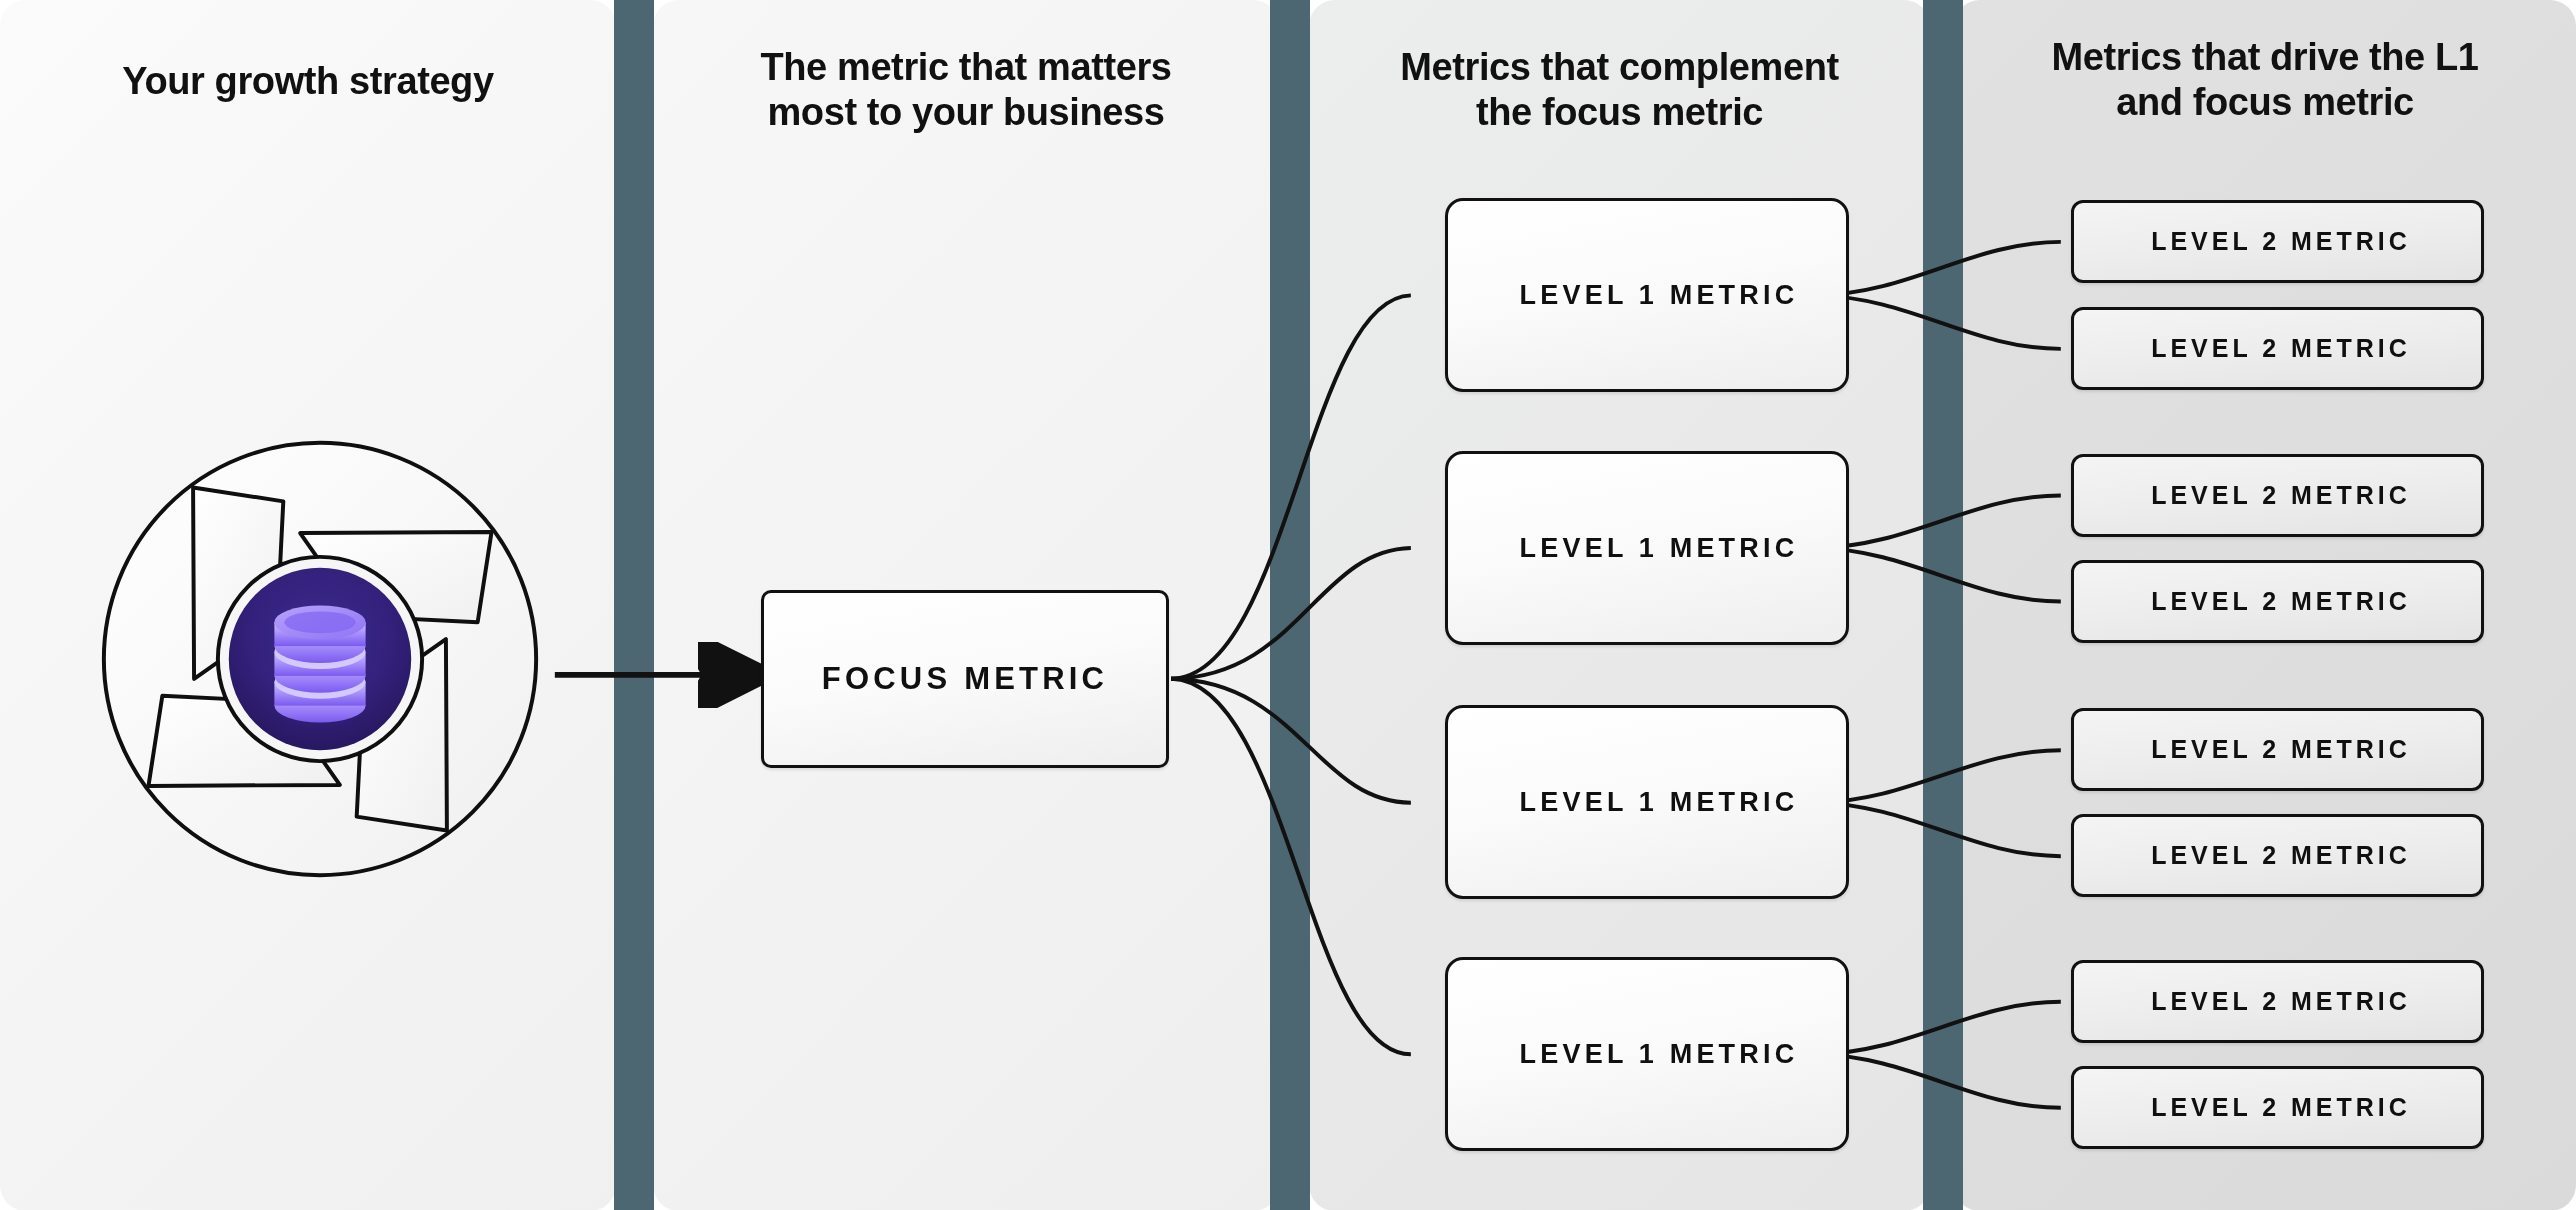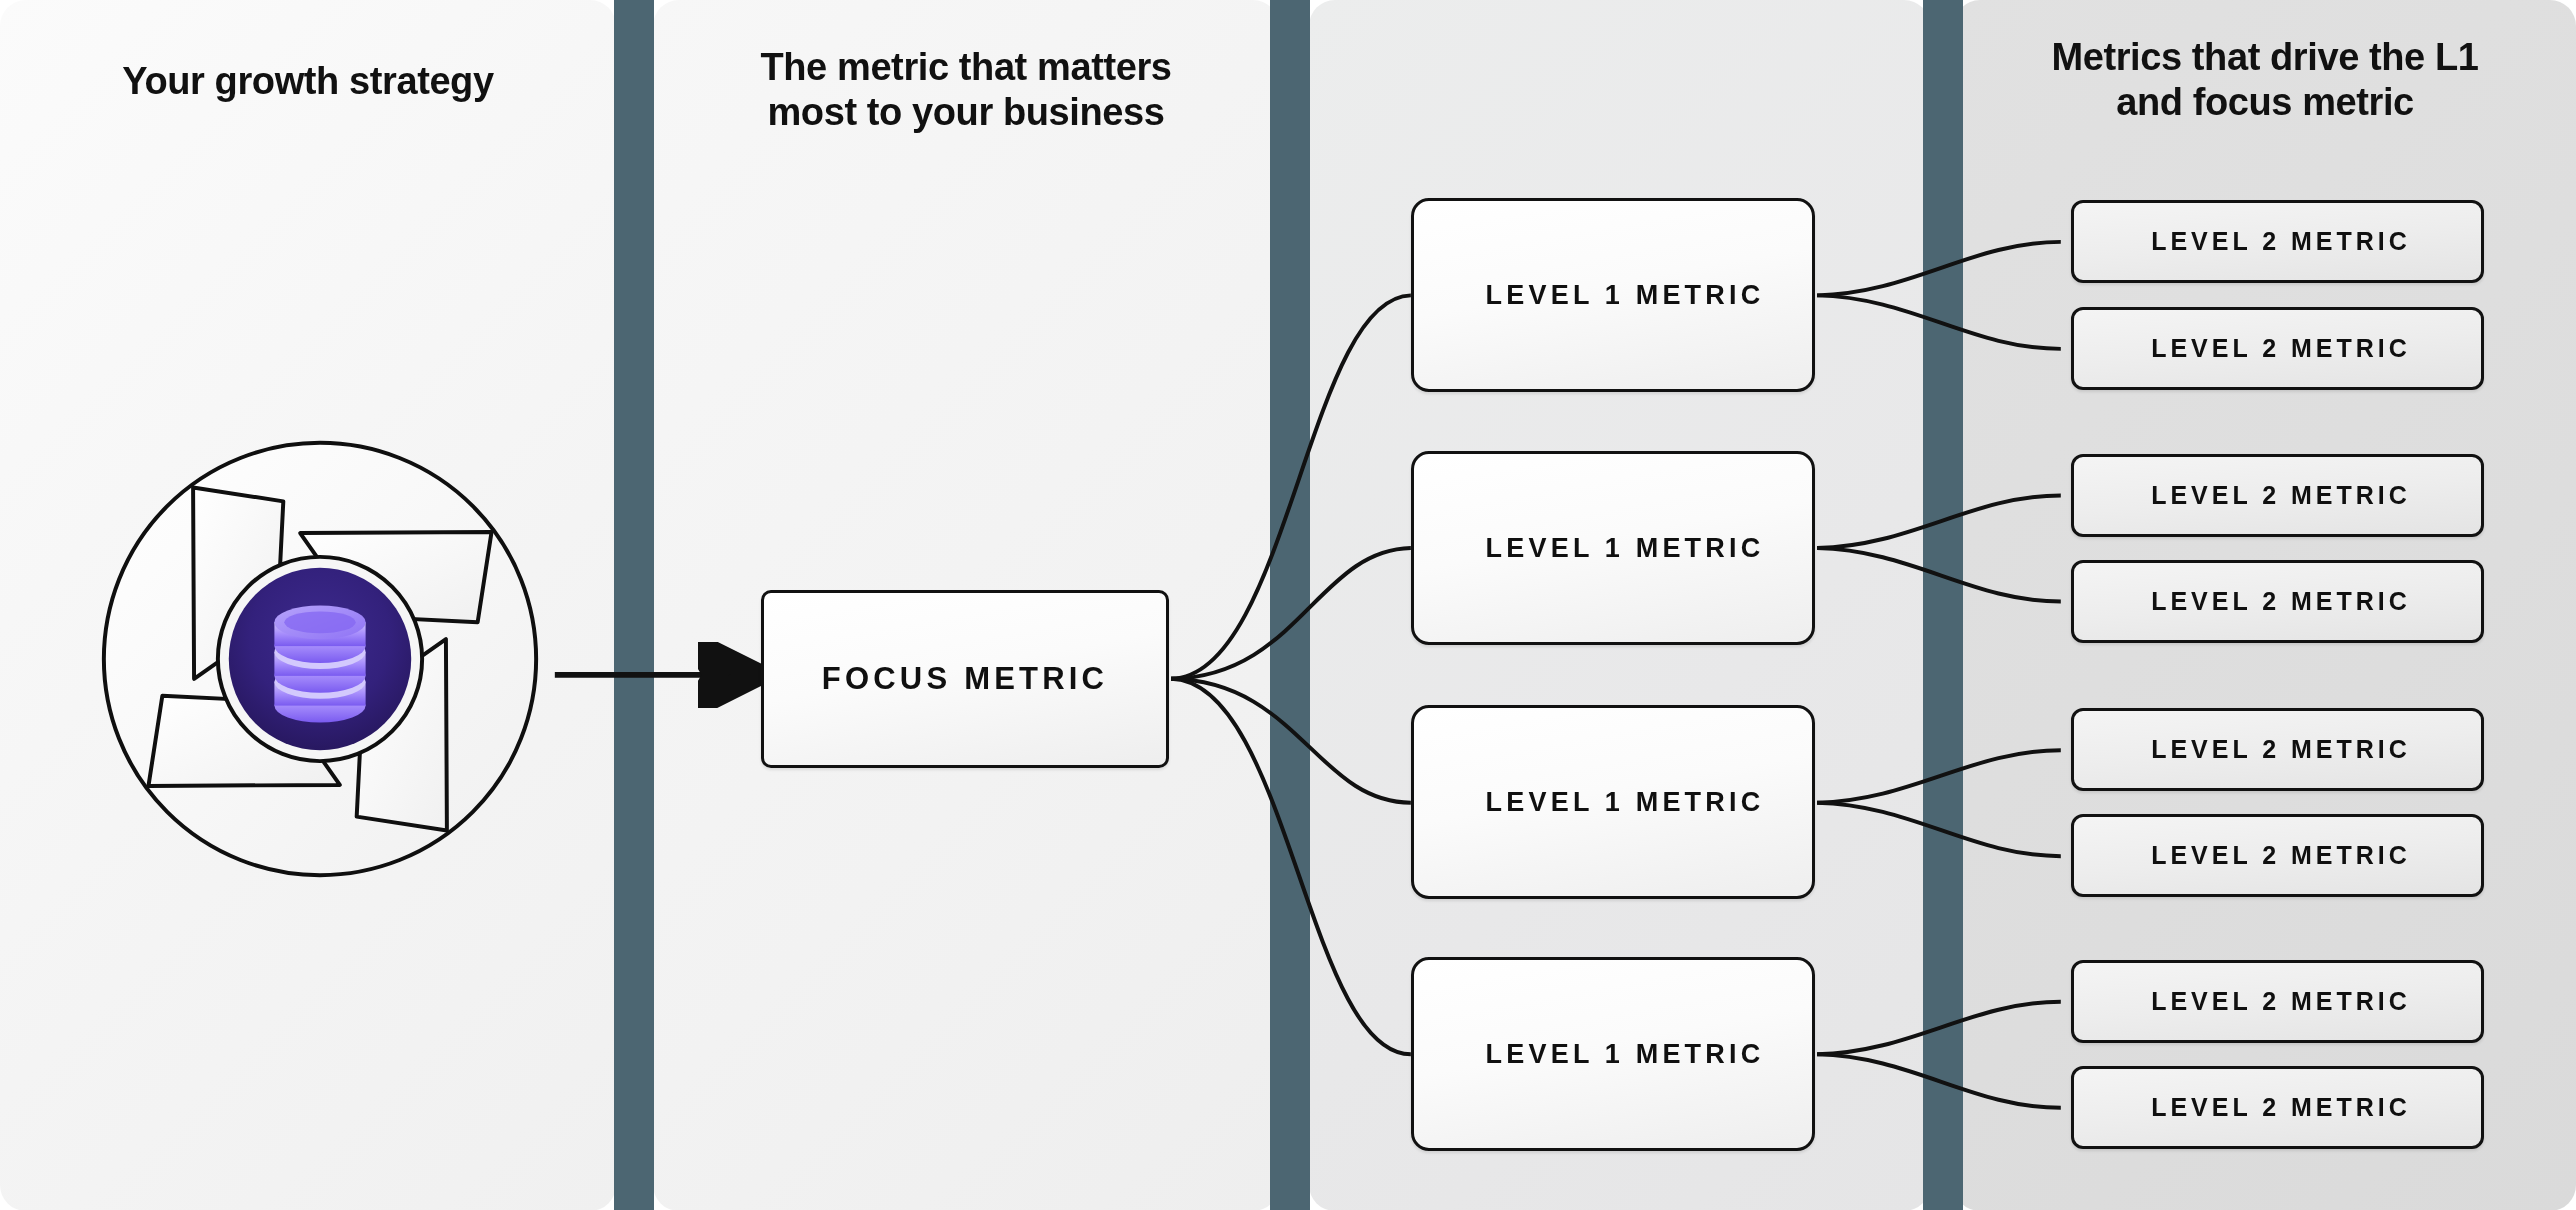--- a/index.html
+++ b/index.html
@@ -97,21 +97,21 @@
   .node-focus {
     left: 761px;
     top: 590px;
     width: 408px;
     height: 178px;
     border-radius: 10px;
     font-size: 31px;
     letter-spacing: 4.2px;
   }
   .node-l1 {
-    left: 1411px;
+    left: 1445px;
     width: 404px;
     height: 194px;
     border-radius: 18px;
     font-size: 27px;
     letter-spacing: 4.2px;
     padding-left: 24px;
   }
   .node-l2 {
     left: 2071px;
     width: 413px;
@@ -143,20 +143,22 @@
   <div class="panel panel-3"></div>
   <div class="panel panel-4"></div>
 
   <div class="divider div-1"></div>
   <div class="divider div-2"></div>
   <div class="divider div-3"></div>
 
   <div class="col-title title-2">The metric that matters
 most to your business</div>
   <div class="col-title title-1">Your growth strategy</div>
+  <div class="col-title title-3">Metrics that complement
+the focus metric</div>
   <div class="col-title title-4">Metrics that drive the L1
 and focus metric</div>
 
   <div class="growth-graphic">
     <svg width="466" height="466" viewBox="0 0 470 470" xmlns="http://www.w3.org/2000/svg">
       <defs>
         <linearGradient id="bladeGrad" x1="0" y1="0" x2="1" y2="1">
           <stop offset="0%" stop-color="#ffffff"></stop>
           <stop offset="100%" stop-color="#f0f0f0"></stop>
         </linearGradient>

